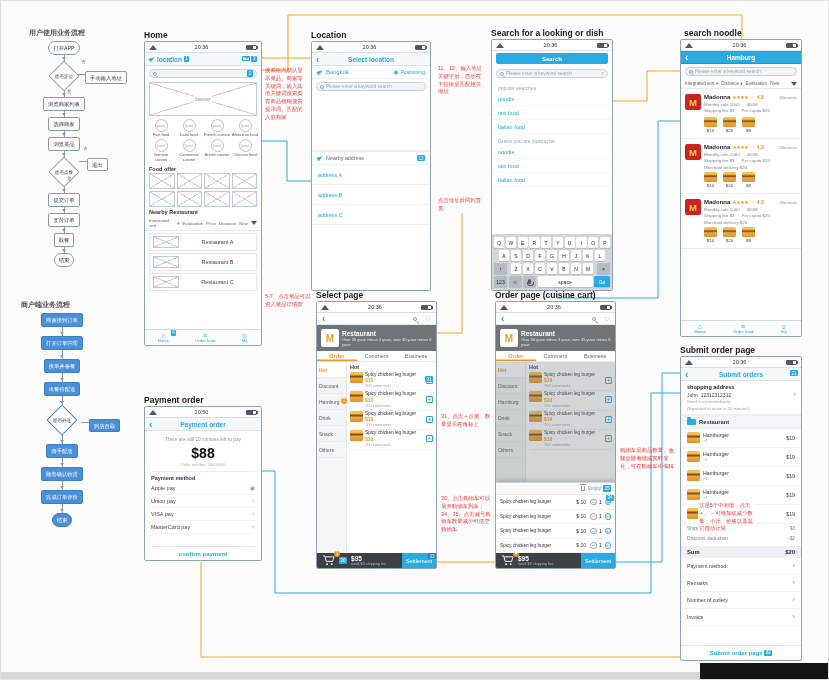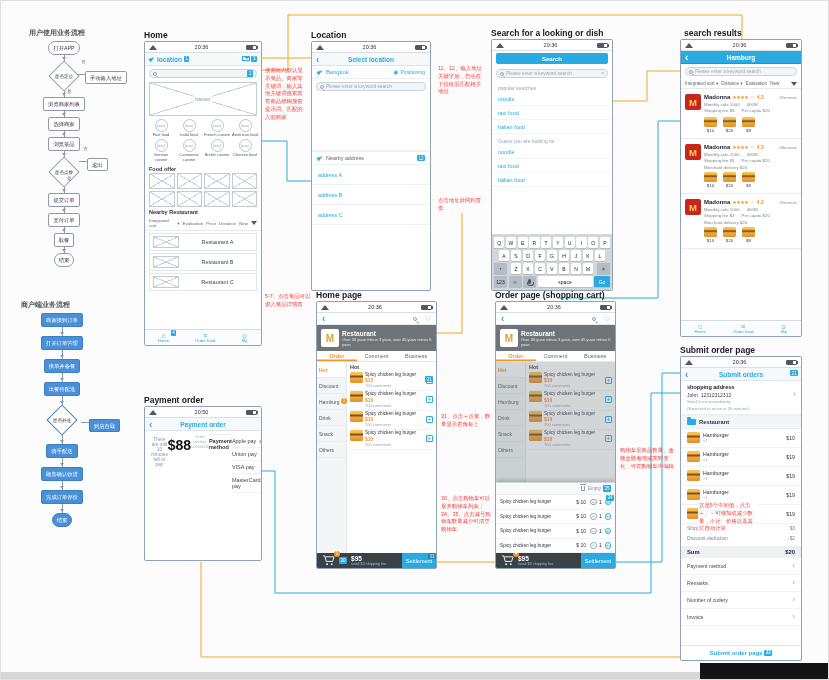--- a/index.html
+++ b/index.html
@@ -117,21 +117,21 @@
 .trash{width:4px;height:5px;border:1px solid #99a4ad;border-top:none;position:relative;margin-right:1px}
 .trash::before{content:"";position:absolute;left:-1.5px;top:-1.5px;width:6px;height:1px;background:#99a4ad}
 .cprow{display:flex;align-items:center;gap:3px;padding:3.5px 4px;border-bottom:1px solid #f0f2f4}
 .cprow .n{flex:1;font-size:4.7px;color:#334;line-height:1.15}
 .cprow .prc{font-size:5px;color:#334;margin-right:1px;white-space:nowrap}
 .step{display:flex;align-items:center;gap:2px}
 .stbtn{width:6.5px;height:6.5px;border:1px solid #8fa3b5;border-radius:50%;font-size:5.5px;line-height:5px;text-align:center;color:#667}
 .stbtn.pl{border-color:#29abe2;color:#29abe2}
 .qty{font-size:5px;color:#223;min-width:4px;text-align:center}
 
-.paybody{flex:1;padding:3px 6px 0;display:flex;flex-direction:row}
+.paybody{flex:1;padding:3px 6px 0;display:flex;flex-direction:column}
 .pnote{font-size:4.8px;color:#8a97a2;text-align:center;margin-top:3px}
 .amt{font-size:14px;font-weight:700;color:#111;text-align:center;margin:3px 0 1px}
 .ono{font-size:4px;color:#aab4bc;text-align:center;margin-bottom:4px}
 .pmt{font-size:5.5px;font-weight:700;color:#334;border-top:1px solid #e8ecef;padding-top:3px}
 .payrow{display:flex;align-items:center;justify-content:space-between;padding:3px 0;border-bottom:1px solid #f0f2f4;font-size:5.5px;color:#445}
 .rd{font-size:6px;color:#8a97a2}
 .confirm{margin-top:auto;border-top:1px solid #dfe5ea;color:#29abe2;font-size:6px;font-weight:700;text-align:center;padding:3.5px 0}
 
 .addrblk{padding:3px 6px;border-bottom:2px solid #eef1f3;position:relative}
 .addrblk .t{font-size:5.5px;font-weight:700;color:#223}
@@ -187,23 +187,23 @@
       <polyline points="310,180 286,180 286,140 261,140"></polyline>
       <polyline points="679,120 657,120 657,297 556,297"></polyline>
       <polyline points="615,561 661,561 661,372 679,372"></polyline>
       <polyline points="261,470 274,470 274,592 650,592 650,392 679,392"></polyline>
     </g>
   </svg>
 
   <div class="lbl" style="left:143px;top:29px">Home</div>
   <div class="lbl" style="left:310px;top:29px">Location</div>
   <div class="lbl" style="left:490px;top:27px">Search for a looking or dish</div>
-  <div class="lbl" style="left:683px;top:27px">search results</div>
-  <div class="lbl" style="left:315px;top:289px">Home page</div>
-  <div class="lbl" style="left:494px;top:289px">Order page (shopping cart)</div>
+  <div class="lbl" style="left:683px;top:27px">search noodle</div>
+  <div class="lbl" style="left:315px;top:289px">Select page</div>
+  <div class="lbl" style="left:494px;top:289px">Order page (cuisine cart)</div>
   <div class="lbl" style="left:143px;top:394px">Payment order</div>
   <div class="lbl" style="left:679px;top:344px">Submit order page</div>
 
   <div class="lbl flowlbl" style="left:28px;top:27px">用户使用业务流程</div>
   <div class="flow" style="left:30px;top:40px;width:66px">
     <div class="fnode foval">打开APP</div>
     <div class="conn"></div>
     <div class="fdia">
         <span class="d"></span>
         <span class="dl">是否定位</span>

